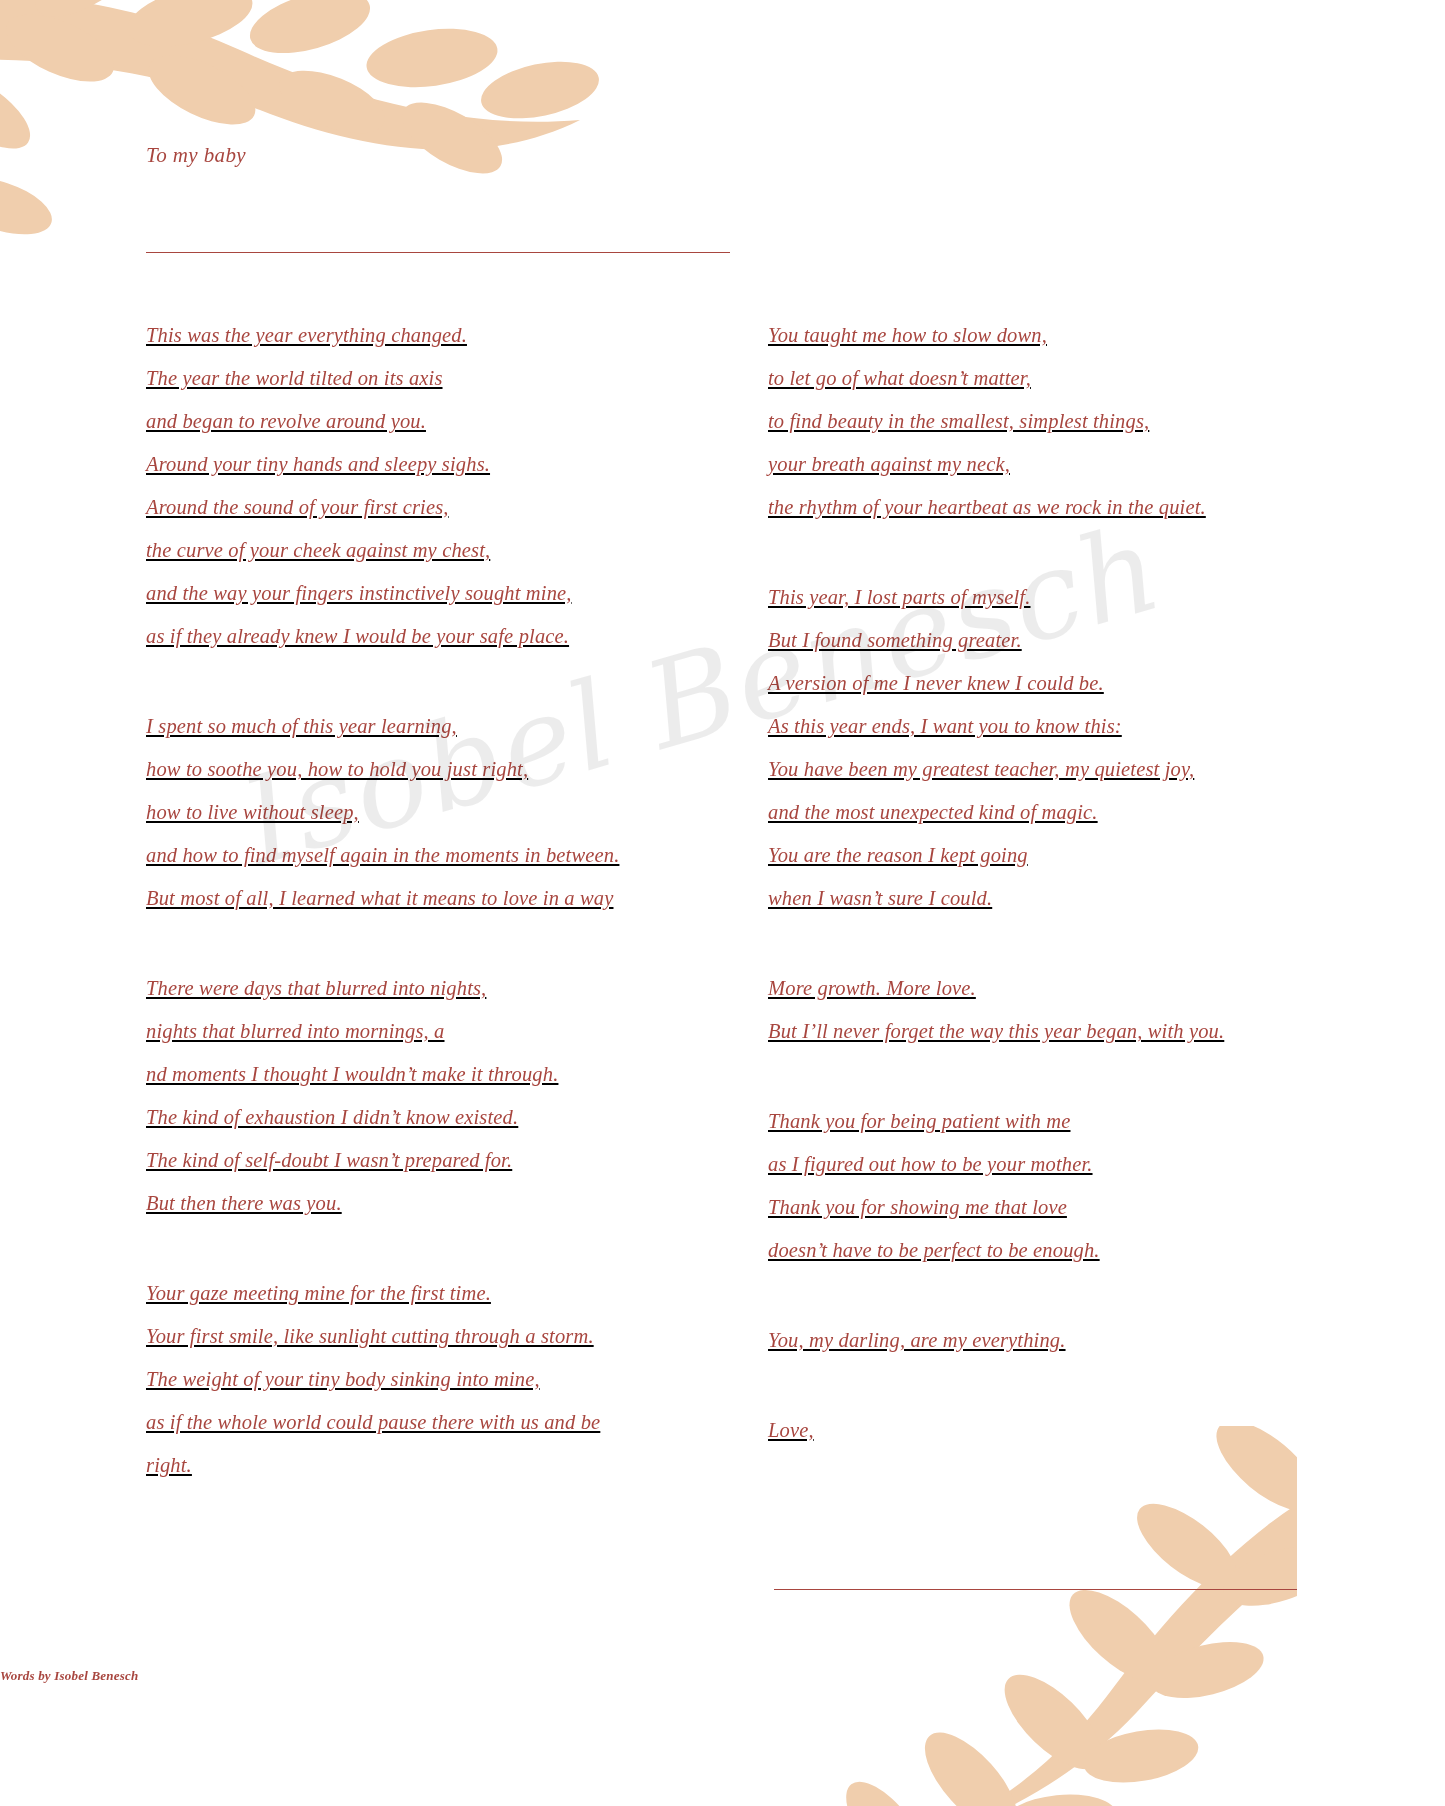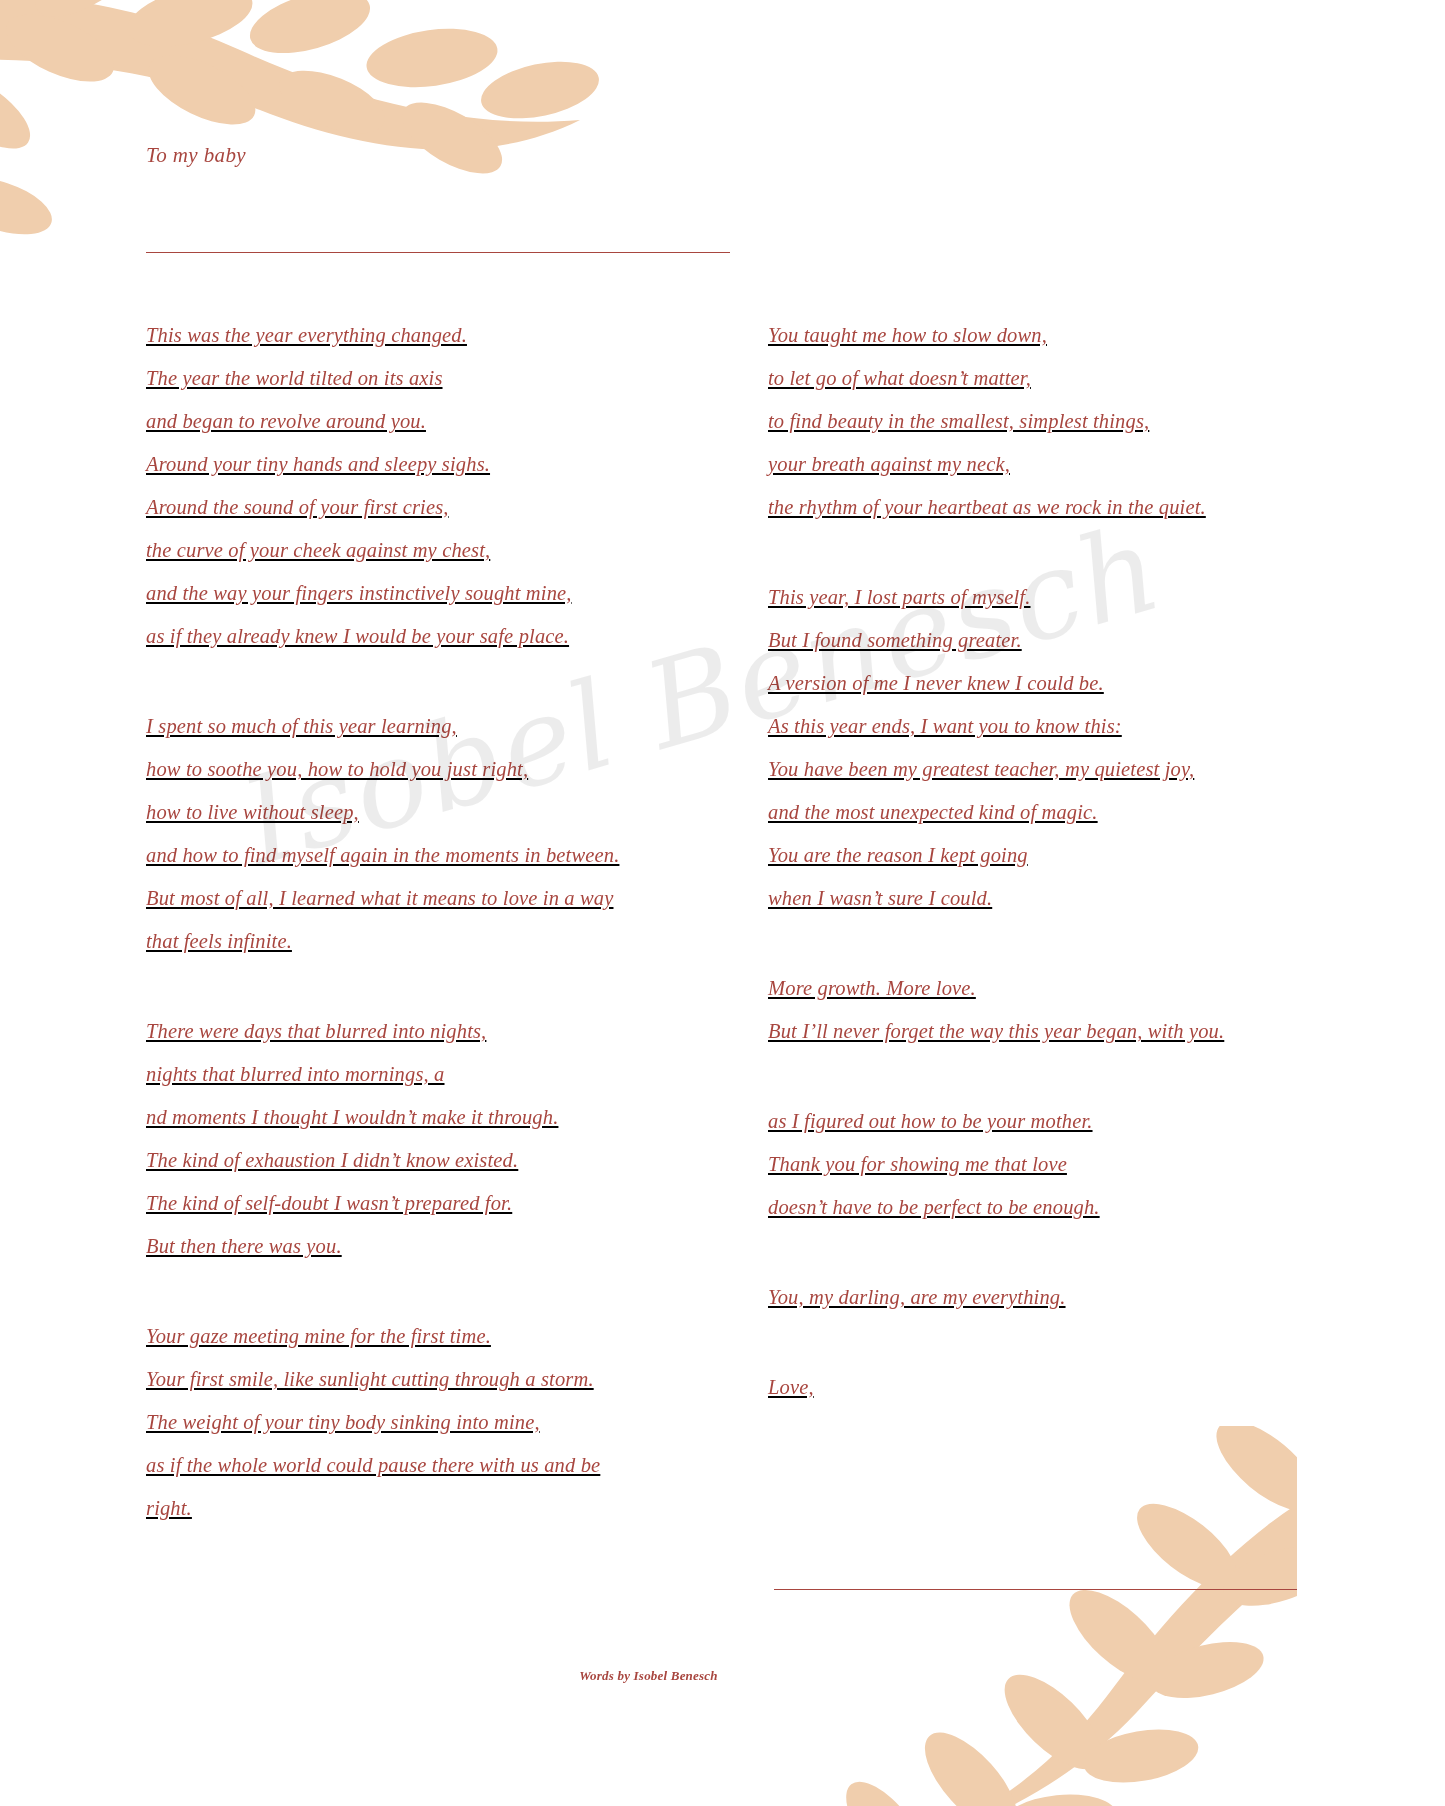--- a/index.html
+++ b/index.html
@@ -77,21 +77,21 @@
     top: 1589px;
     width: 590px;
     height: 1px;
     background: #a8463f;
   }
   .credit {
     position: absolute;
     left: 0;
     right: 0;
     top: 1668px;
-    text-align: center;
+    text-align: left;
     font-style: italic;
     font-weight: bold;
     font-size: 13px;
     color: #a8463f;
     letter-spacing: 0.2px;
   }
 
   
   .watermark {
     position: absolute;
@@ -167,21 +167,20 @@
         <div class="line">the curve of your cheek against my chest,</div>
         <div class="line">and the way your fingers instinctively sought mine,</div>
         <div class="line">as if they already knew I would be your safe place.</div>
       </div>
       <div class="stanza">
         <div class="line">I spent so much of this year learning,</div>
         <div class="line">how to soothe you, how to hold you just right,</div>
         <div class="line">how to live without sleep,</div>
         <div class="line">and how to find myself again in the moments in between.</div>
         <div class="line">But most of all, I learned what it means to love in a way</div>
-        <div class="line">that feels infinite.</div>
       </div>
       <div class="stanza">
         <div class="line">There were days that blurred into nights,</div>
         <div class="line">nights that blurred into mornings, a</div>
         <div class="line">nd moments I thought I wouldn’t make it through.</div>
         <div class="line">The kind of exhaustion I didn’t know existed.</div>
         <div class="line">The kind of self-doubt I wasn’t prepared for.</div>
         <div class="line">But then there was you.</div>
       </div>
       <div class="stanza">
@@ -209,20 +208,21 @@
         <div class="line">You have been my greatest teacher, my quietest joy,</div>
         <div class="line">and the most unexpected kind of magic.</div>
         <div class="line">You are the reason I kept going</div>
         <div class="line">when I wasn’t sure I could.</div>
       </div>
       <div class="stanza">
         <div class="line">More growth. More love.</div>
         <div class="line">But I’ll never forget the way this year began, with you.</div>
       </div>
       <div class="stanza">
+        <div class="line">Thank you for being patient with me</div>
         <div class="line">as I figured out how to be your mother.</div>
         <div class="line">Thank you for showing me that love</div>
         <div class="line">doesn’t have to be perfect to be enough.</div>
       </div>
       <div class="stanza">
         <div class="line">You, my darling, are my everything.</div>
       </div>
       <div class="stanza">
         <div class="line">Love,</div>
       </div>

